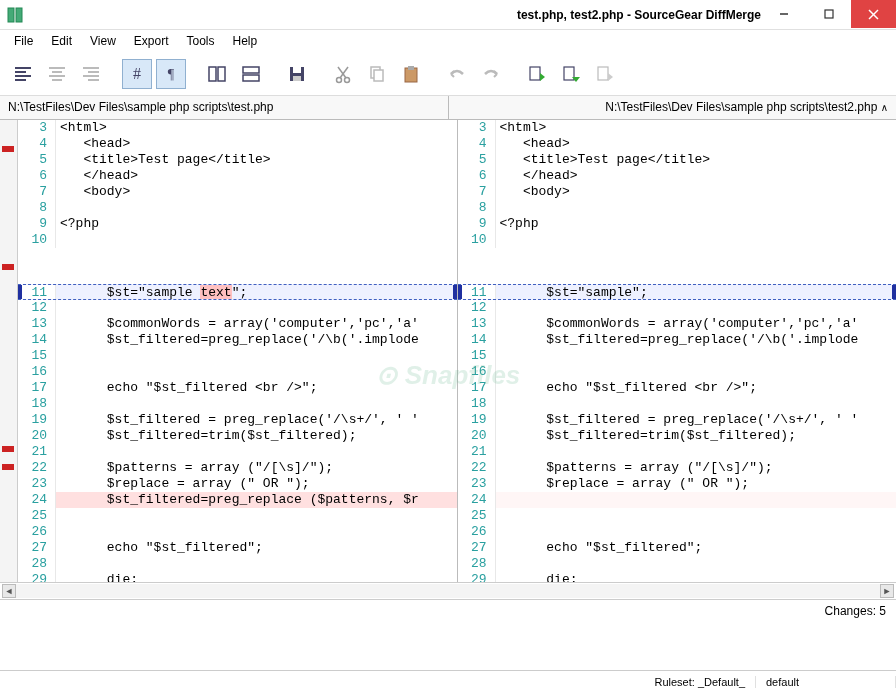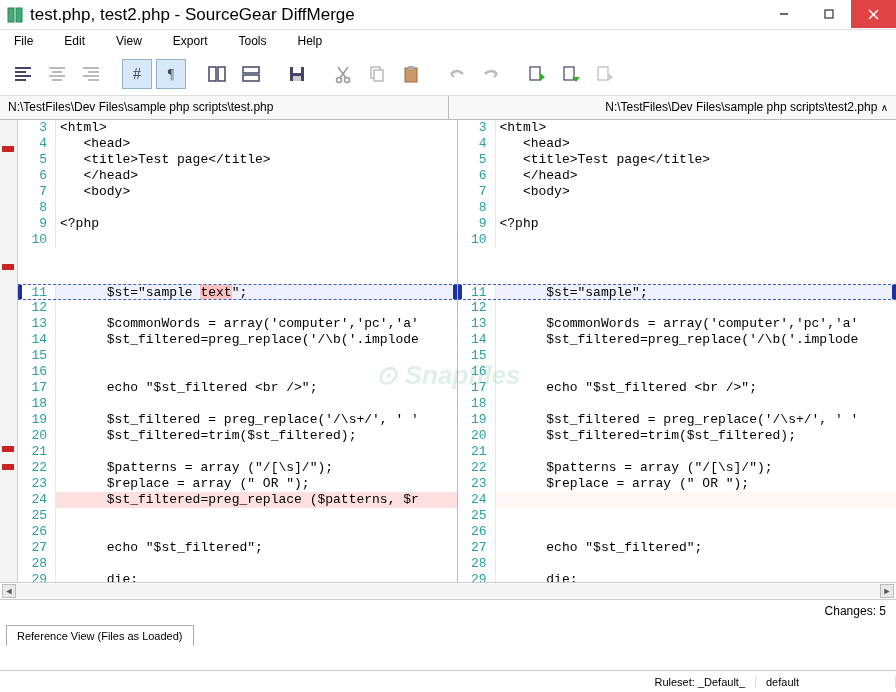--- a/index.html
+++ b/index.html
@@ -1,25 +1,25 @@
 <!DOCTYPE html>
 <html><head>
 <meta charset="utf-8">
 <style>
 * { margin: 0; padding: 0; box-sizing: border-box; }
 body { font-family: "Segoe UI", Tahoma, sans-serif; font-size: 12px; background: #fff; width: 896px; height: 692px; overflow: hidden; display: flex; flex-direction: column; }
 .titlebar { height: 30px; background: #fff; display: flex; align-items: center; border-bottom: 1px solid #e0e0e0; }
 .app-icon { width: 30px; height: 30px; display: flex; align-items: center; justify-content: center; }
-.titlebar-title { flex: 1; text-align: left; font-size: 17px; }
+.titlebar-title { flex: 1; text-align: right; font-size: 12px; font-weight: bold; }
 .win-buttons { display: flex; height: 100%; }
 .win-btn { width: 45px; height: 28px; display: flex; align-items: center; justify-content: center; font-size: 12px; }
 .win-btn.min { background: #fff; }
 .win-btn.max { background: #fff; }
 .win-btn.close { background: #e04343; color: #fff; }
-.menubar { height: 22px; display: flex; align-items: center; padding: 0 6px; gap: 15px; }
+.menubar { height: 22px; display: flex; align-items: center; padding: 0 6px; gap: 2px; }
 .menu-item { padding: 2px 8px; cursor: default; }
 .toolbar { height: 44px; display: flex; align-items: center; padding: 4px 8px; gap: 4px; border-bottom: 1px solid #ddd; }
 .tool-btn { width: 30px; height: 30px; display: flex; align-items: center; justify-content: center; border: 1px solid transparent; }
 .tool-btn.active { border: 1px solid #90b0d0; background: #d8e8f8; }
 .tool-sep { width: 8px; }
 .filepath-bar { height: 24px; display: flex; border-bottom: 1px solid #bbb; }
 .filepath { flex: 1; padding: 4px 8px; font-size: 12px; border-right: 1px solid #bbb; background: #f8f8f8; }
 .filepath:last-child { border-right: none; text-align: right; }
 .diff-area { flex: 1; display: flex; overflow: hidden; position: relative; }
 .change-strip { width: 18px; background: #f4f4f4; border-right: 1px solid #ccc; position: relative; }
@@ -297,21 +297,20 @@
     <div class="hscroll-track"></div>
     <div class="hscroll-arrow">►</div>
   </div>
 </div>
 
 <div class="changes-row">
   <span>Changes: 5</span>
 </div>
 
 <div class="tabs-row">
-  <div class="tab active">Reference View (Files as Loaded)</div>
 </div>
 
 <div class="statusbar">
   <div class="status-cell"></div>
   <div class="status-cell">
     <span>Ruleset:</span> <span>_Default_</span>
   </div>
   <div class="status-cell" style="width:140px">default</div>
 </div>
 

